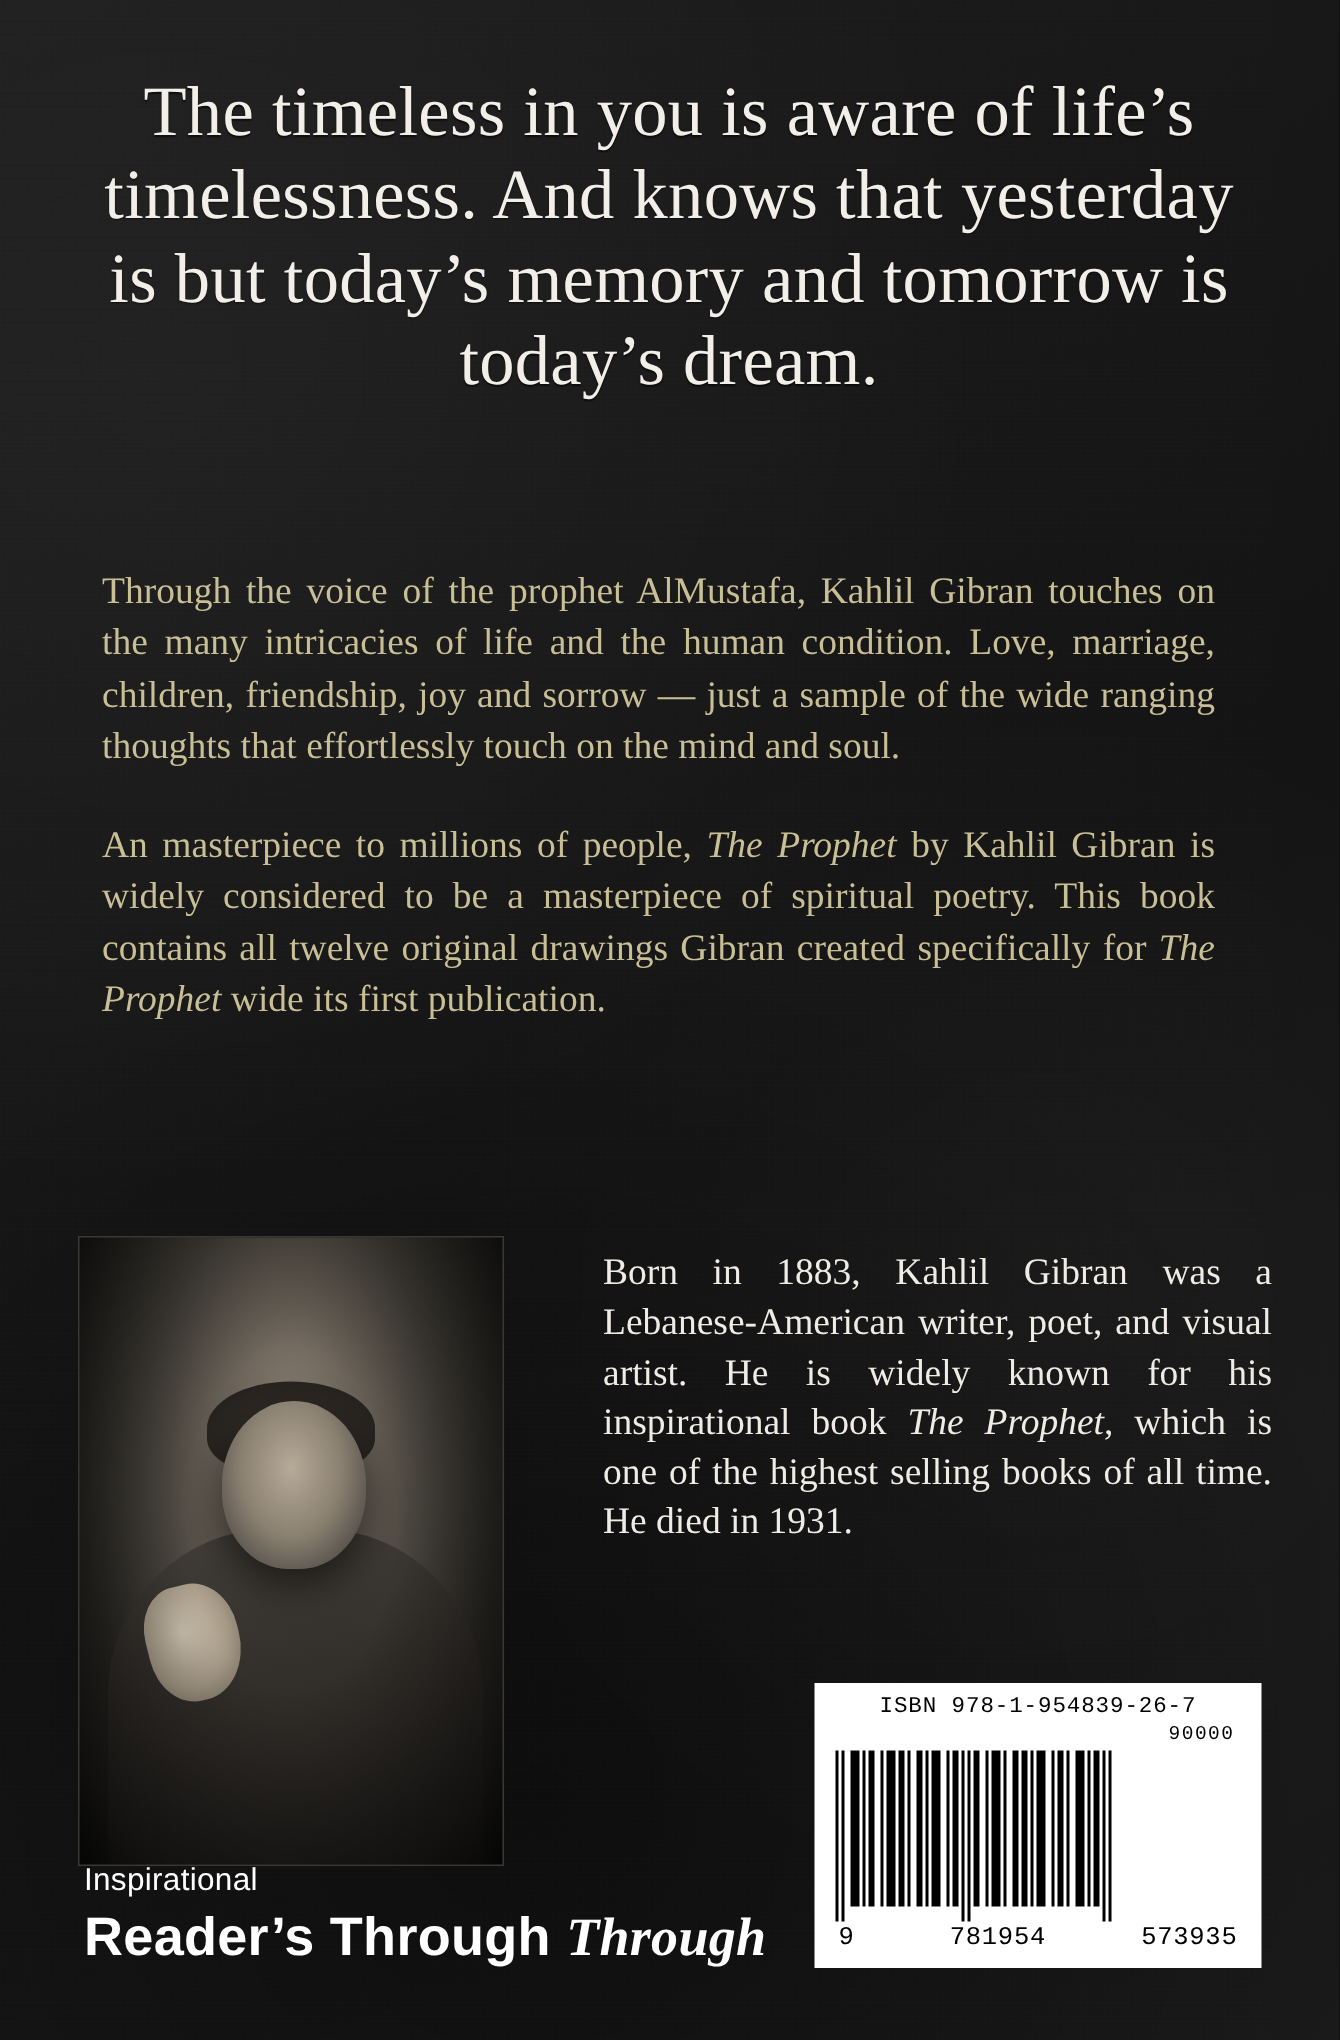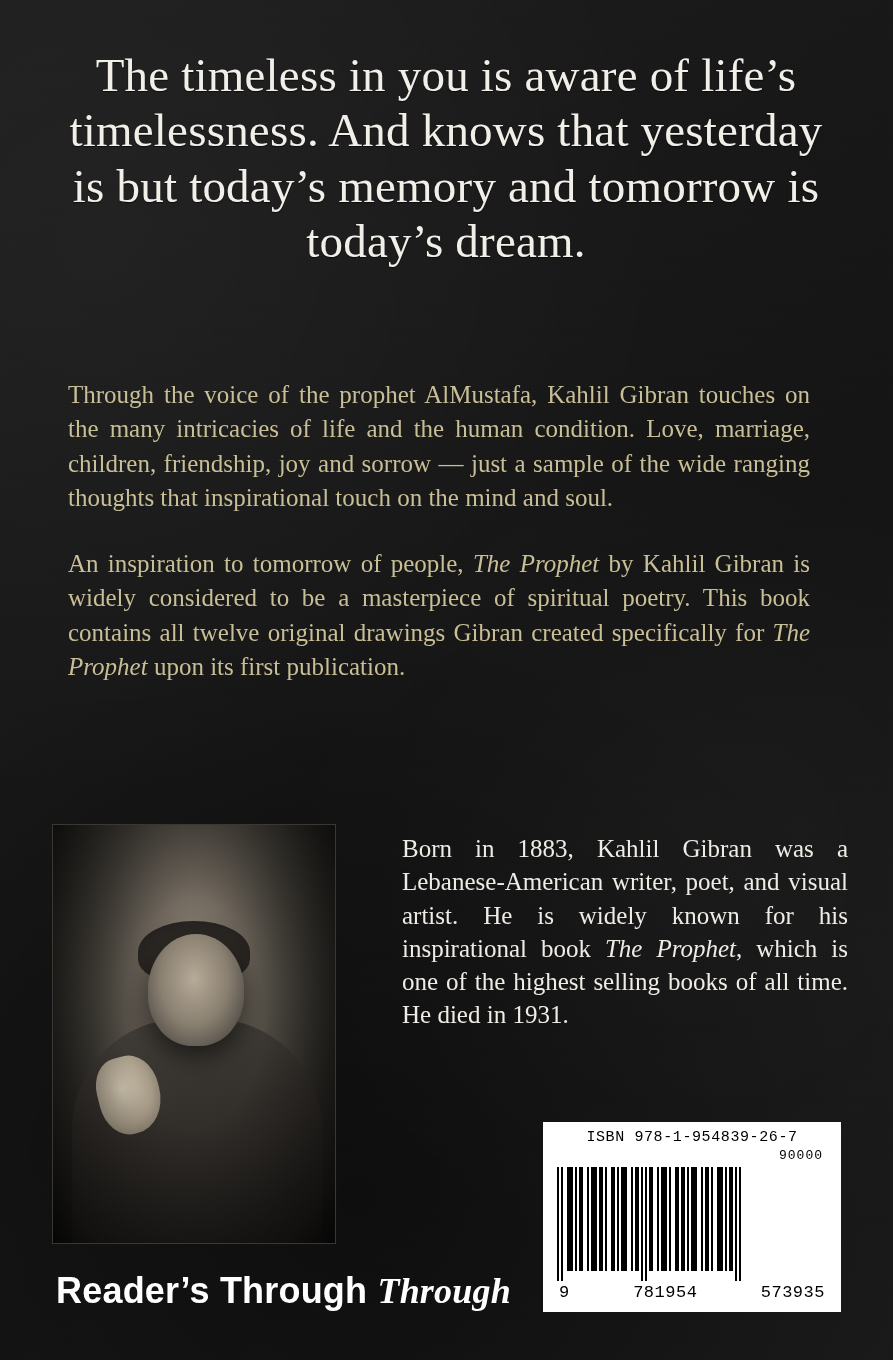--- a/index.html
+++ b/index.html
@@ -222,36 +222,37 @@
 </style>
 </head>
 <body>
 
 <div class="page">
   <div class="grain"></div>
 
   <div class="quote">The timeless in you is aware of life’s timelessness. And knows that yesterday is but today’s memory and tomorrow is today’s dream.</div>
 
   <div class="blurb">
-    <p>Through the voice of the prophet AlMustafa, Kahlil Gibran touches on the many intricacies of life and the human condition. Love, marriage, children, friendship, joy and sorrow — just a sample of the wide ranging thoughts that inspirational touch on the mind and soul.</p>
-    <p><span>An inspiration to tomorrow of people, </span><i>The Prophet</i><span> by Kahlil Gibran is widely considered to be a masterpiece of spiritual poetry. This book contains all twelve original drawings Gibran created specifically for </span><i>The Prophet</i><span> upon its first publication.</span></p>
+    <p>Through the voice of the prophet AlMustafa, Kahlil Gibran touches on the many intricacies of life and the human condition. Love, marriage, children, friendship, joy and sorrow — just a sample of the wide ranging thoughts that effortlessly touch on the mind and soul.</p>
+    <p><span>An masterpiece to millions of people, </span><i>The Prophet</i><span> by Kahlil Gibran is widely considered to be a masterpiece of spiritual poetry. This book contains all twelve original drawings Gibran created specifically for </span><i>The Prophet</i><span> wide its first publication.</span></p>
   </div>
 
   <div class="author-block">
     <div class="portrait">
       <div class="body"></div>
       <div class="hair"></div>
       <div class="figure"></div>
       <div class="hand"></div>
       <div class="vignette"></div>
     </div>
     <div class="bio"><span>Born in 1883, Kahlil Gibran was a Lebanese-American writer, poet, and visual artist. He is widely known for his inspirational book </span><i>The Prophet</i><span>, which is one of the highest selling books of all time. He died in 1931.</span></div>
   </div>
 
   <div class="imprint">
+    <div class="small">Inspirational</div>
     <div class="big"><span>Reader’s Through </span><span class="classics">Through</span></div>
   </div>
 
   <div class="barcode-box">
     <div class="barcode-inner">
       <div class="isbn-line">ISBN 978-1-954839-26-7</div>
       <div class="price-code">90000</div>
       <div class="bars">
         <span class="w1 tall"></span>
           <span class="sp1"></span>

